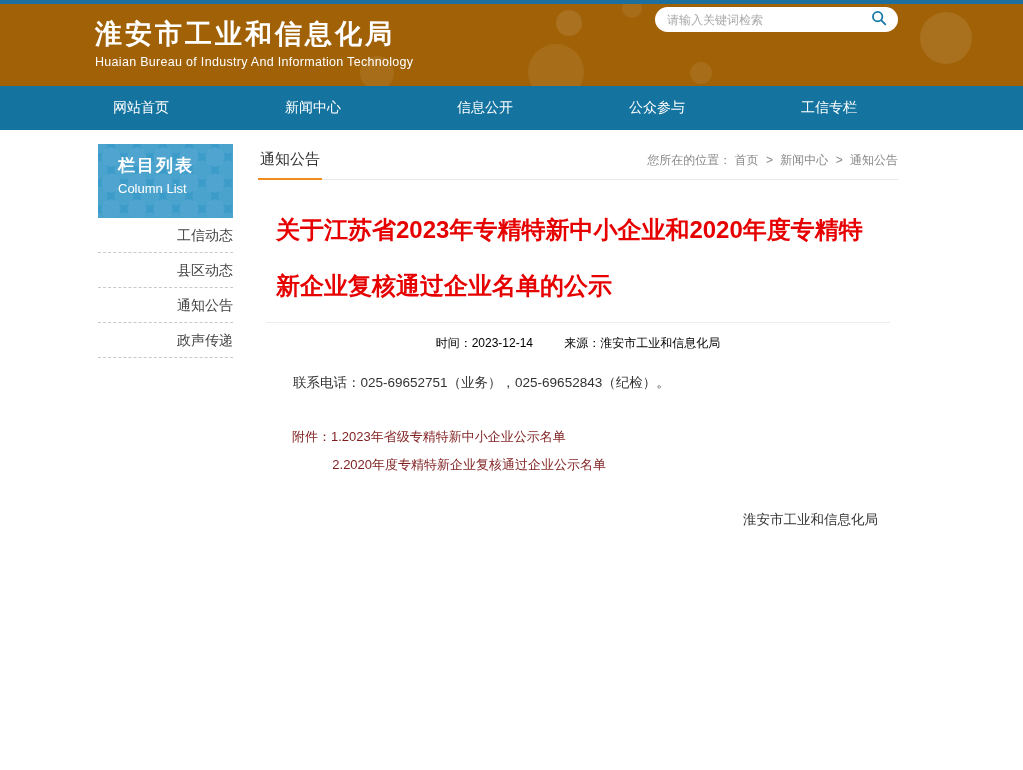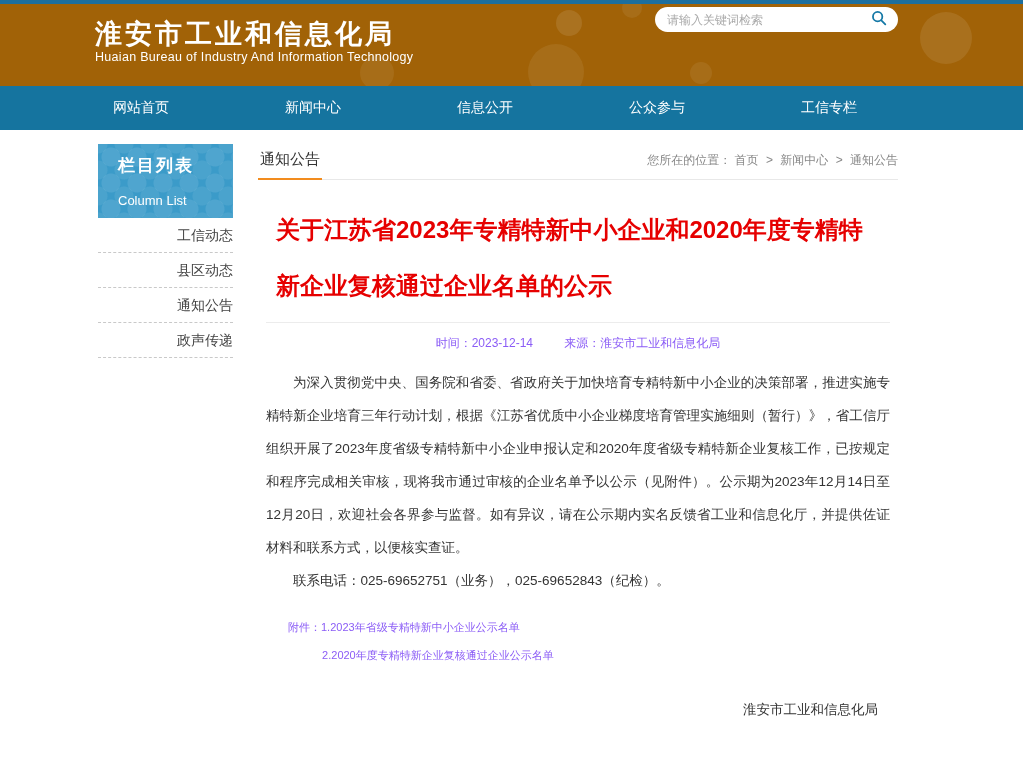--- a/index.html
+++ b/index.html
@@ -10,21 +10,21 @@
   .site-header { position:relative; height:86px; background:#a16207; border-top:4px solid #1d6f9e; overflow:hidden; }
   .bubble { position:absolute; border-radius:50%; background:rgba(255,255,255,0.07); }
   .b1 { width:26px;height:26px; left:556px; top:6px; background:rgba(255,255,255,0.10);}
   .b2 { width:56px;height:56px; left:528px; top:40px; }
   .b3 { width:20px;height:20px; left:622px; top:-6px; }
   .b4 { width:52px;height:52px; left:920px; top:8px; background:rgba(255,255,255,0.09);}
   .b5 { width:34px;height:34px; left:360px; top:52px; }
   .b6 { width:22px;height:22px; left:690px; top:58px; }
   .brand { position:absolute; left:95px; top:14px; color:#fff; }
   .brand-title { font-size:27px; font-weight:bold; letter-spacing:3px; line-height:32px; }
-  .brand-sub { font-size:12.5px; letter-spacing:0.3px; }
+  .brand-sub { font-size:12.5px; margin-top:5px; letter-spacing:0.3px; }
   .search-box { position:absolute; left:655px; top:3px; width:243px; height:25px;
     background:#fff; border-radius:14px; display:flex; align-items:center; padding:0 8px 0 12px; }
   .search-input { flex:1; border:none; outline:none; font-size:12px; color:#333; background:transparent; }
   .search-input::placeholder { color:#aaa; }
   .search-btn { border:none; background:transparent; cursor:pointer; width:22px; height:22px;
     display:flex; align-items:center; justify-content:center; padding:0; }
 
   
   .main-nav { height:44px; background:#15749f; display:flex; align-items:center; }
   .nav-inner { width:860px; margin-left:55px; display:flex; justify-content:space-around; }
@@ -35,44 +35,44 @@
 
   
   .sidebar { width:135px; flex-shrink:0; }
   .sidebar-head { height:74px; padding:10px 0 0 20px; color:#fff; background-color:#3b9bc9;
     background-image:
       radial-gradient(circle, rgba(255,255,255,0.10) 9px, transparent 10px),
       radial-gradient(circle, rgba(255,255,255,0.08) 9px, transparent 10px);
     background-size:26px 26px, 26px 26px;
     background-position:0 0, 13px 13px; }
   .sidebar-head-title { font-size:17px; font-weight:bold; letter-spacing:2px; }
-  .sidebar-head-sub { font-size:13px; margin-top:16px; }
+  .sidebar-head-sub { font-size:13px; margin-top:4px; }
   .sidebar-item { height:35px; line-height:35px; text-align:right; font-size:14px; color:#444;
     border-bottom:1px dashed #c9c9c9; cursor:pointer; }
 
   
   .main-col { width:640px; margin-left:25px; }
   .tab-row { display:flex; justify-content:space-between; align-items:flex-end;
     border-bottom:1px solid #e8e8e8; padding-bottom:0; }
   .tab-current { font-size:15px; color:#333; padding:6px 2px 9px 2px;
     border-bottom:2px solid #f28c1e; margin-bottom:-1px; cursor:pointer; }
   .breadcrumb { font-size:12px; color:#888; padding-bottom:10px;text-align:right; }
   .breadcrumb a { color:#888; text-decoration:none; cursor:pointer; }
   .crumb-sep { margin:0 4px; }
 
   .article { padding:0 8px; }
   .article-title { margin-top:22px; color:#e60000; font-weight:bold;
     font-size:24px; line-height:56px; padding:0 10px; }
   .meta-row { border-top:1px solid #ececec; margin-top:8px; padding-top:12px;
-    text-align:center; font-size:12px; color:#8b5cf6; }
+    text-align:center; font-size:12px; color:#000000; }
   .meta-row span { margin:0 14px; }
 
   .article-body { margin-top:14px; font-size:13.5px; color:#333; line-height:33px; text-align:justify; }
   .para { text-indent:2em; }
-  .attach-block { margin-top:16px; line-height:28px; font-size:11px; color:#8b5cf6; }
+  .attach-block { margin-top:24px; line-height:28px; font-size:13px; color:#7f1d1d; }
   .attach-line1 { padding-left:2em; }
   .attach-line2 { padding-left:5.1em; }
 
   .file-links { margin-top:32px; }
   .file-link { display:flex; align-items:center; margin-bottom:17px; font-size:11.5px;
     color:#2f5bd8; text-decoration:none; cursor:pointer; letter-spacing:0.5px; }
   .excel-icon { width:13px; height:13px; margin-right:5px; flex-shrink:0; }
 
   .sign-block { margin-top:26px; text-align:right; font-size:13.5px; color:#333; padding-right:12px; }
   .sign-name { line-height:30px; }
@@ -142,21 +142,20 @@
 
     <article class="article">
       <h1 class="article-title">关于江苏省2023年专精特新中小企业和2020年度专精特新企业复核通过企业名单的公示</h1>
 
       <div class="meta-row">
         <span>时间：2023-12-14</span>
         <span>来源：淮安市工业和信息化局</span>
       </div>
 
       <div class="article-body">
-        <p class="para">为深入贯彻党中央、国务院和省委、省政府关于加快培育专精特新中小企业的决策部署，推进实施专精特新企业培育三年行动计划，根据《江苏省优质中小企业梯度培育管理实施细则（暂行）》，省工信厅组织开展了2023年度省级专精特新中小企业申报认定和2020年度省级专精特新企业复核工作，已按规定和程序完成相关审核，现将我市通过审核的企业名单予以公示（见附件）。公示期为2023年12月14日至12月20日，欢迎社会各界参与监督。如有异议，请在公示期内实名反馈省工业和信息化厅，并提供佐证材料和联系方式，以便核实查证。</p>
         <p class="para">联系电话：025-69652751（业务），025-69652843（纪检）。</p>
         <div class="attach-block">
           <div class="attach-line1">附件：1.2023年省级专精特新中小企业公示名单</div>
           <div class="attach-line2">2.2020年度专精特新企业复核通过企业公示名单</div>
         </div>
       </div>
 
 
       <div class="sign-block">
         <div class="sign-name">淮安市工业和信息化局</div>

